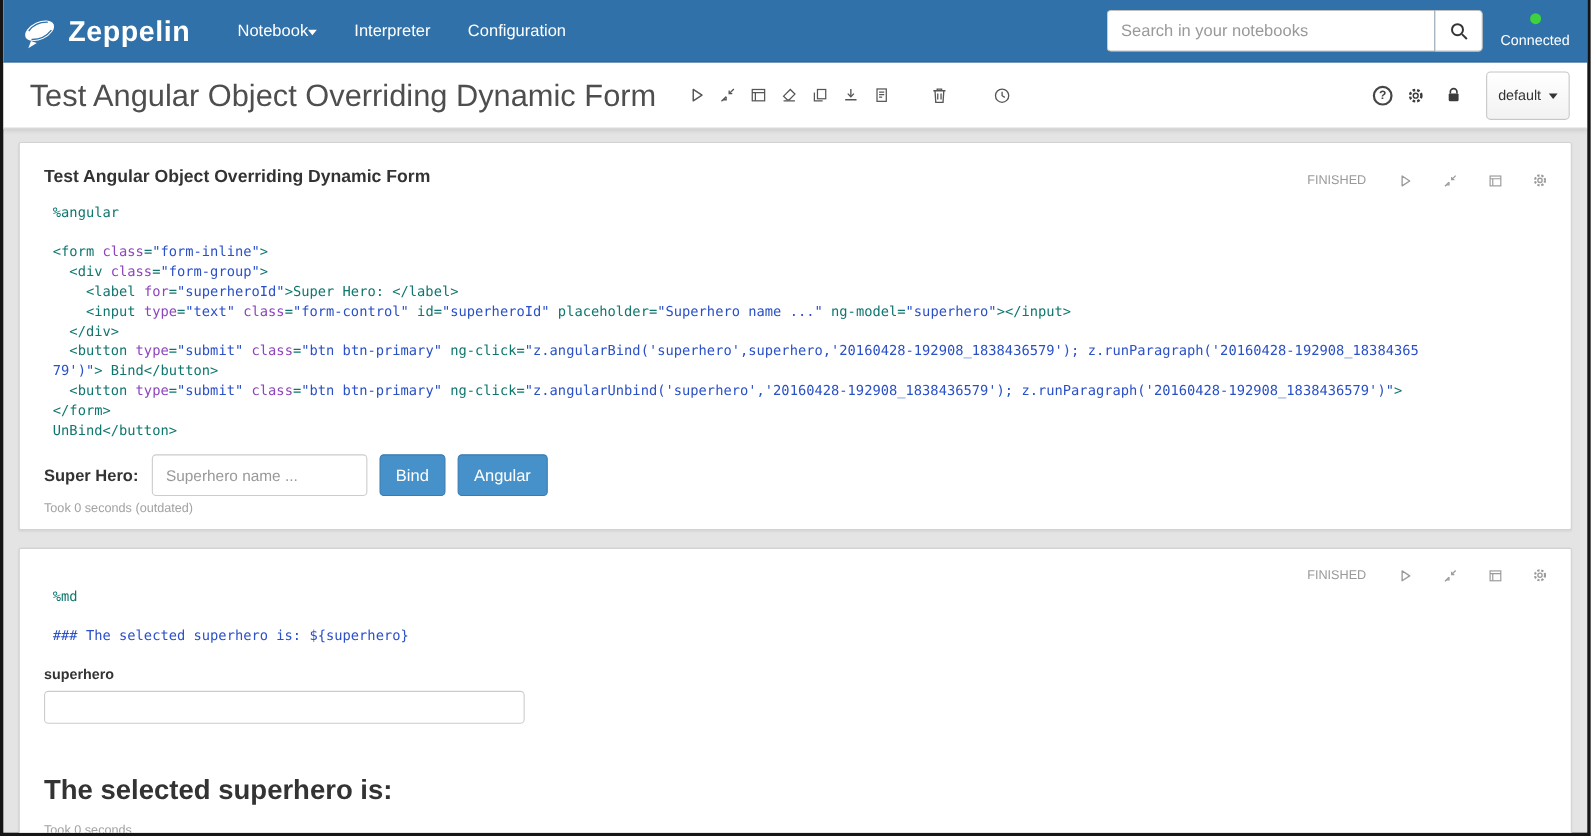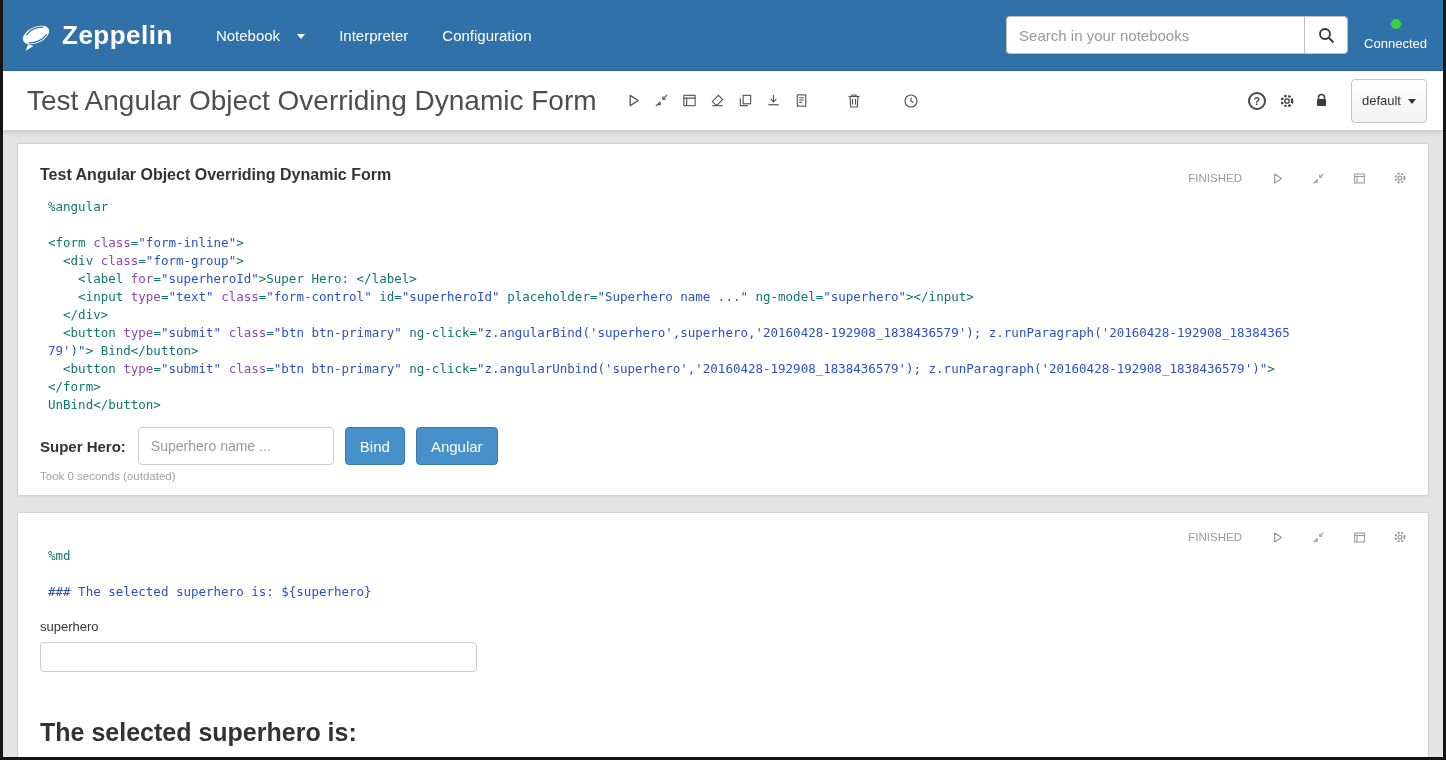--- a/index.html
+++ b/index.html
@@ -2,26 +2,26 @@
 <html><head>
 <meta charset="utf-8">
 <style>
   * { box-sizing: border-box; margin: 0; padding: 0; }
   html,body { width:1446px; height:760px; }
   body { font-family: "Liberation Sans", sans-serif; background:#111; }
   .screen { width:1446px; height:760px; background:#e4e4e4; overflow:hidden;
             border-left:3px solid #151515; border-right:3px solid #151515; border-bottom:3px solid #151515; }
 
   
-  .navbar { height:71px; background:#3071a9; display:flex; align-items:center; padding:0 16px;
+  .navbar { height:57px; background:#3071a9; display:flex; align-items:center; padding:0 16px;
             border-bottom:1px solid #2a6397; }
   .brand { display:flex; align-items:center; gap:9px; cursor:pointer; }
   .brand-text { color:#fff; font-size:26px; font-weight:bold; letter-spacing:.5px; }
   .nav-menu { display:flex; margin-left:26px; }
-  .nav-item { color:#fff; font-size:15px; padding:11px 17px; cursor:pointer; display:flex; align-items:center; gap:17px; white-space:nowrap; }
+  .nav-item { color:#fff; font-size:15px; padding:11px 17px; cursor:pointer; display:flex; align-items:center; gap:0; white-space:nowrap; }
   .nav-caret { width:0; height:0; border-left:4px solid transparent; border-right:4px solid transparent; border-top:5px solid #fff; margin-top:2px; }
   .nav-search { margin-left:auto; display:flex; }
   .search-input { width:298px; height:38px; border:1px solid #bfbfbf; border-right:none; border-radius:4px 0 0 4px;
                   padding:0 12px; font-size:15px; color:#ec4899; outline:none; font-family:"Liberation Sans",sans-serif; }
   .search-input::placeholder { color:#999; }
   .search-btn { width:44px; height:38px; background:#fff; border:1px solid #bfbfbf; border-radius:0 4px 4px 0;
                 display:flex; align-items:center; justify-content:center; cursor:pointer; }
   .conn { display:flex; align-items:center; gap:7px; margin-left:16px; color:#fff; font-size:13px; white-space:nowrap;flex-direction:column; }
   .conn-dot { width:10px; height:10px; border-radius:50%; background:#3fd23f; }
 
@@ -60,21 +60,21 @@
 
   .form-row { display:flex; align-items:center; margin-top:13px; }
   .form-label { font-size:15px; font-weight:bold; color:#333; margin-right:12px; white-space:nowrap; }
   .hero-input { width:196px; height:38px; border:1px solid #ccc; border-radius:4px; padding:0 12px; font-size:14px;
                 color:#555; outline:none; font-family:Liberation Sans, sans-serif; }
   .hero-input::placeholder { color:#999; }
   .btn-primary { height:38px; padding:0 14px; margin-left:11px; background:#4691ca; border:1px solid #3a7cb0;
                  border-radius:4px; color:#fff; font-size:15px; cursor:pointer; font-family:"Liberation Sans",sans-serif; }
   .para-footer { margin-top:5px; padding-bottom:7px; font-size:11.5px; color:#a2a2a2; }
 
-  .md-form-label { margin-top:18px; font-size:13px; font-weight:normal; color:#333; }
+  .md-form-label { margin-top:18px; font-size:13px; font-weight:bold; color:#333; }
   .md-input { display:block; margin-top:8px; width:437px; height:30px; border:1px solid #ccc; border-radius:4px;
               padding:0 10px; font-size:13px; color:#555; outline:none; font-family:"Liberation Sans",sans-serif; }
   .md-heading { margin-top:46px; font-size:25px; font-weight:bold; color:#333; }
   .paragraph.second .para-footer { margin-top:16px; }
 
   svg { display:block; }
 </style>
 </head>
 <body>
 

